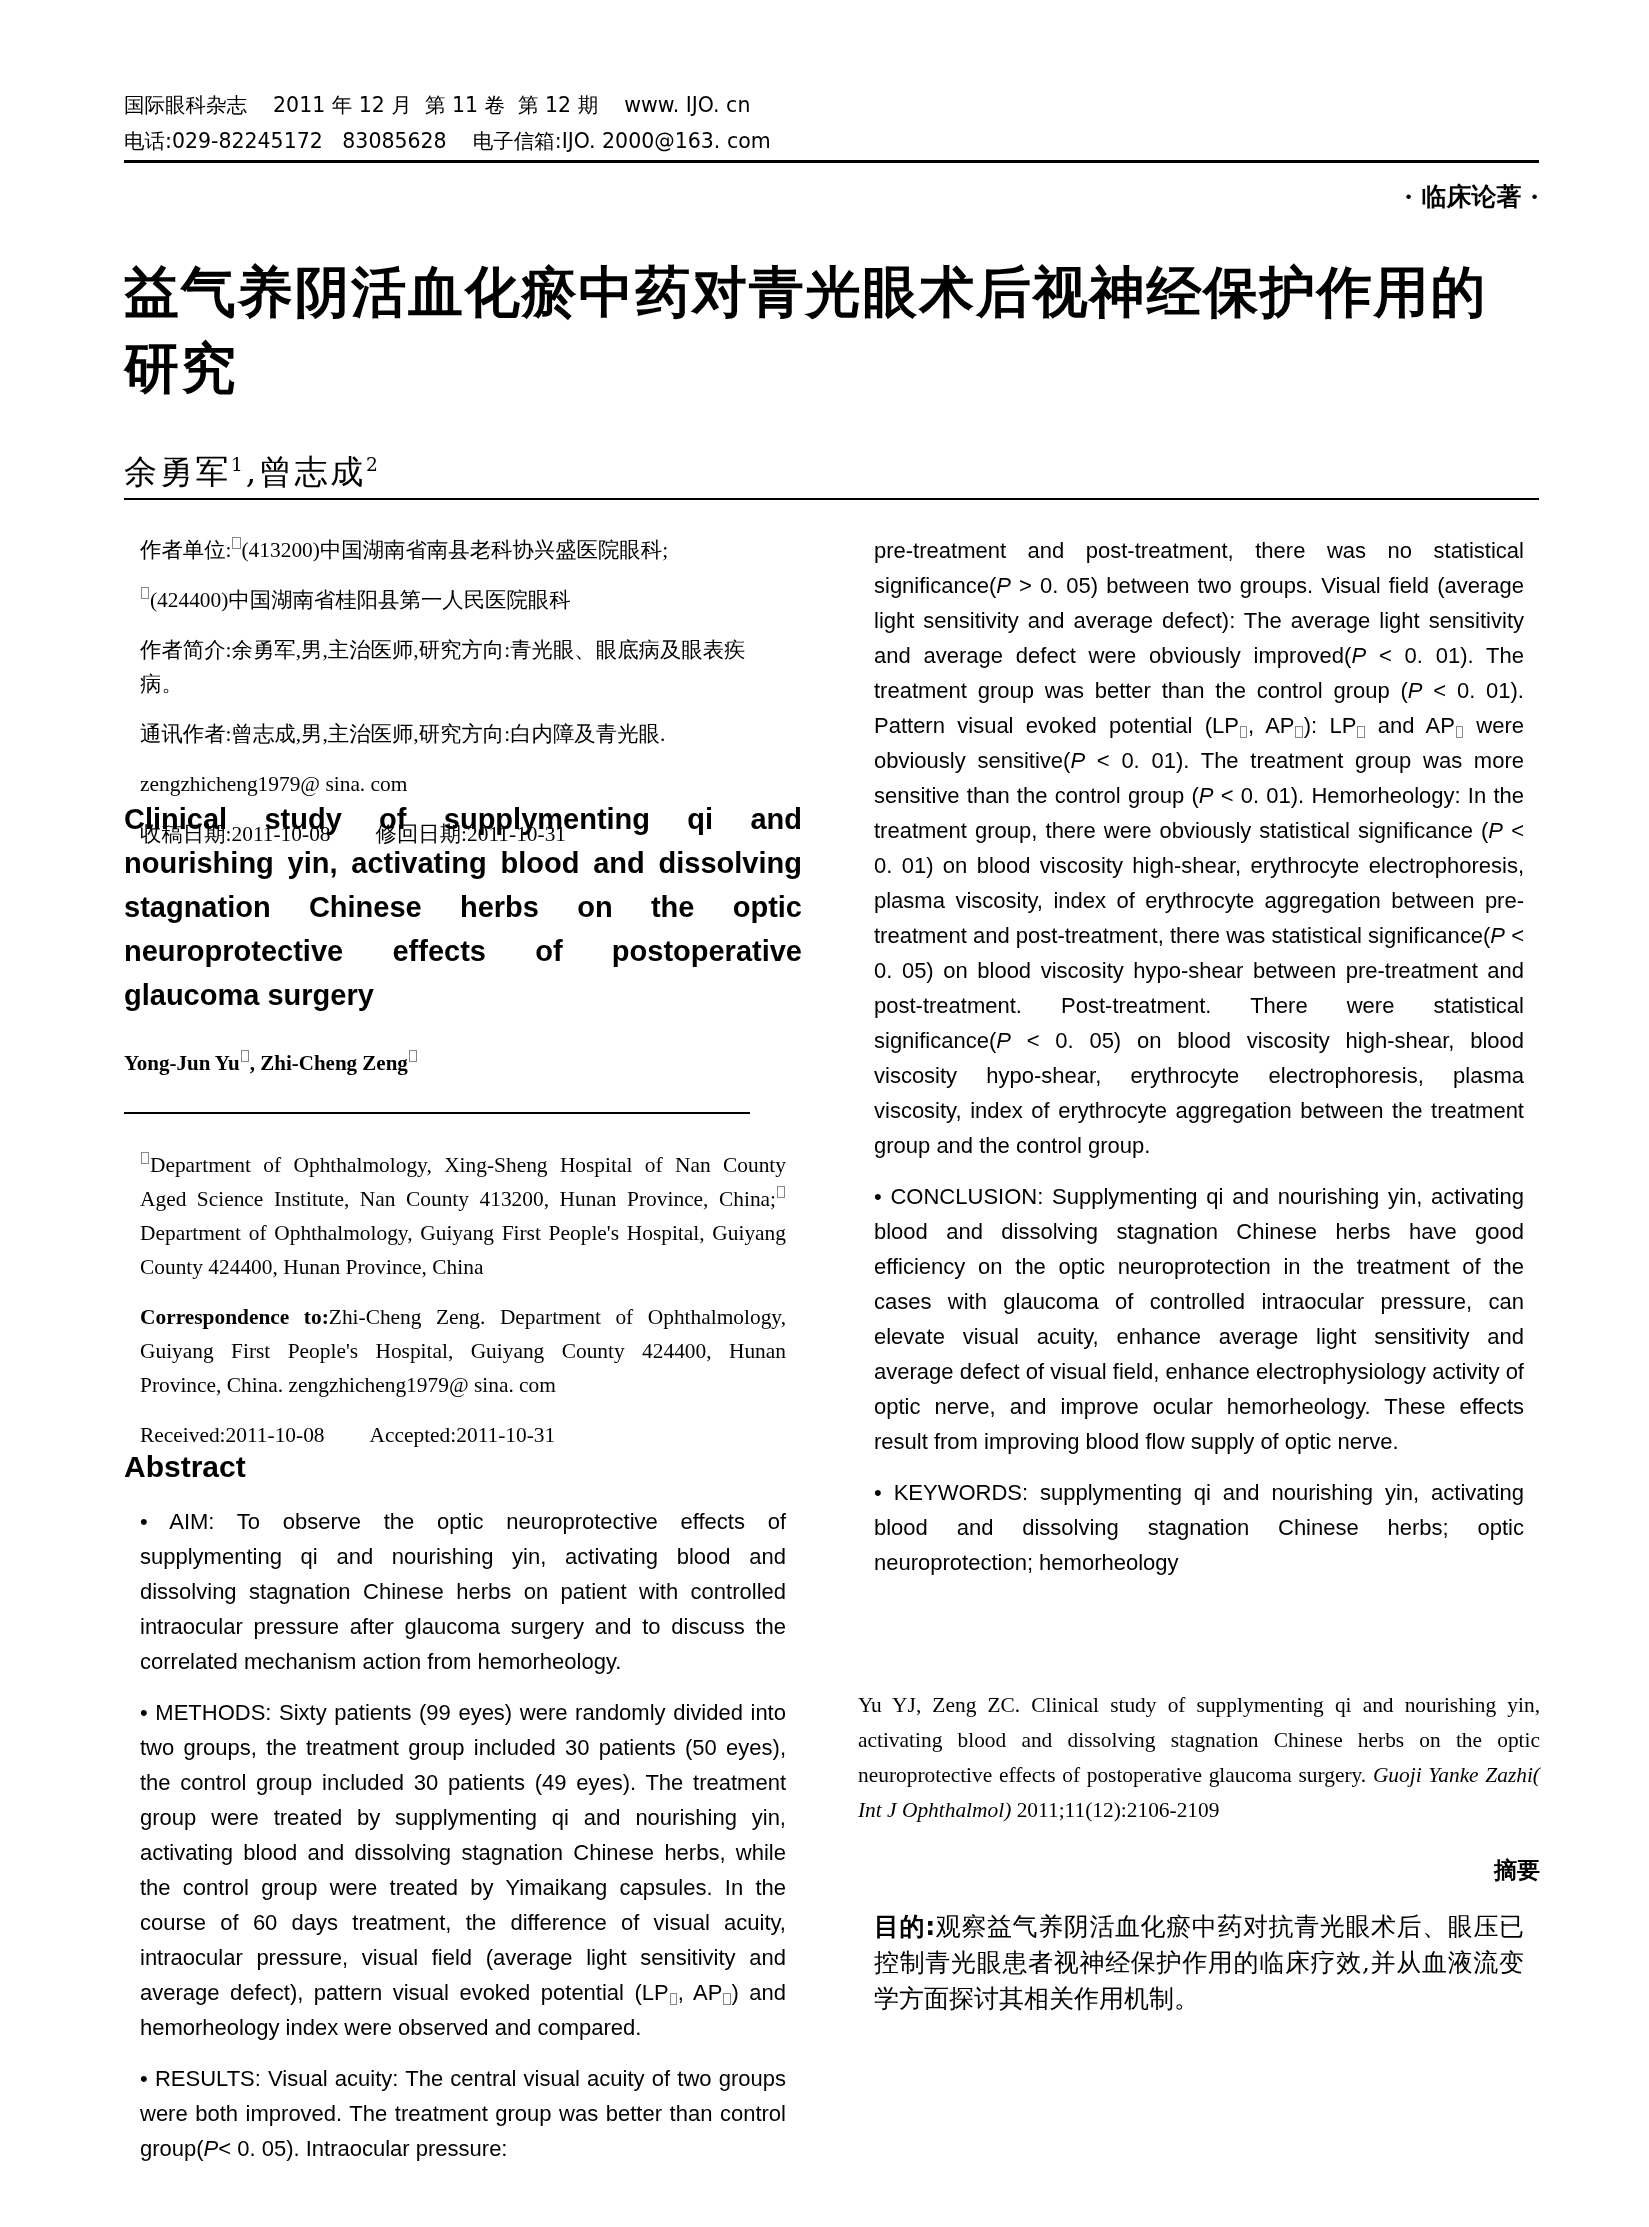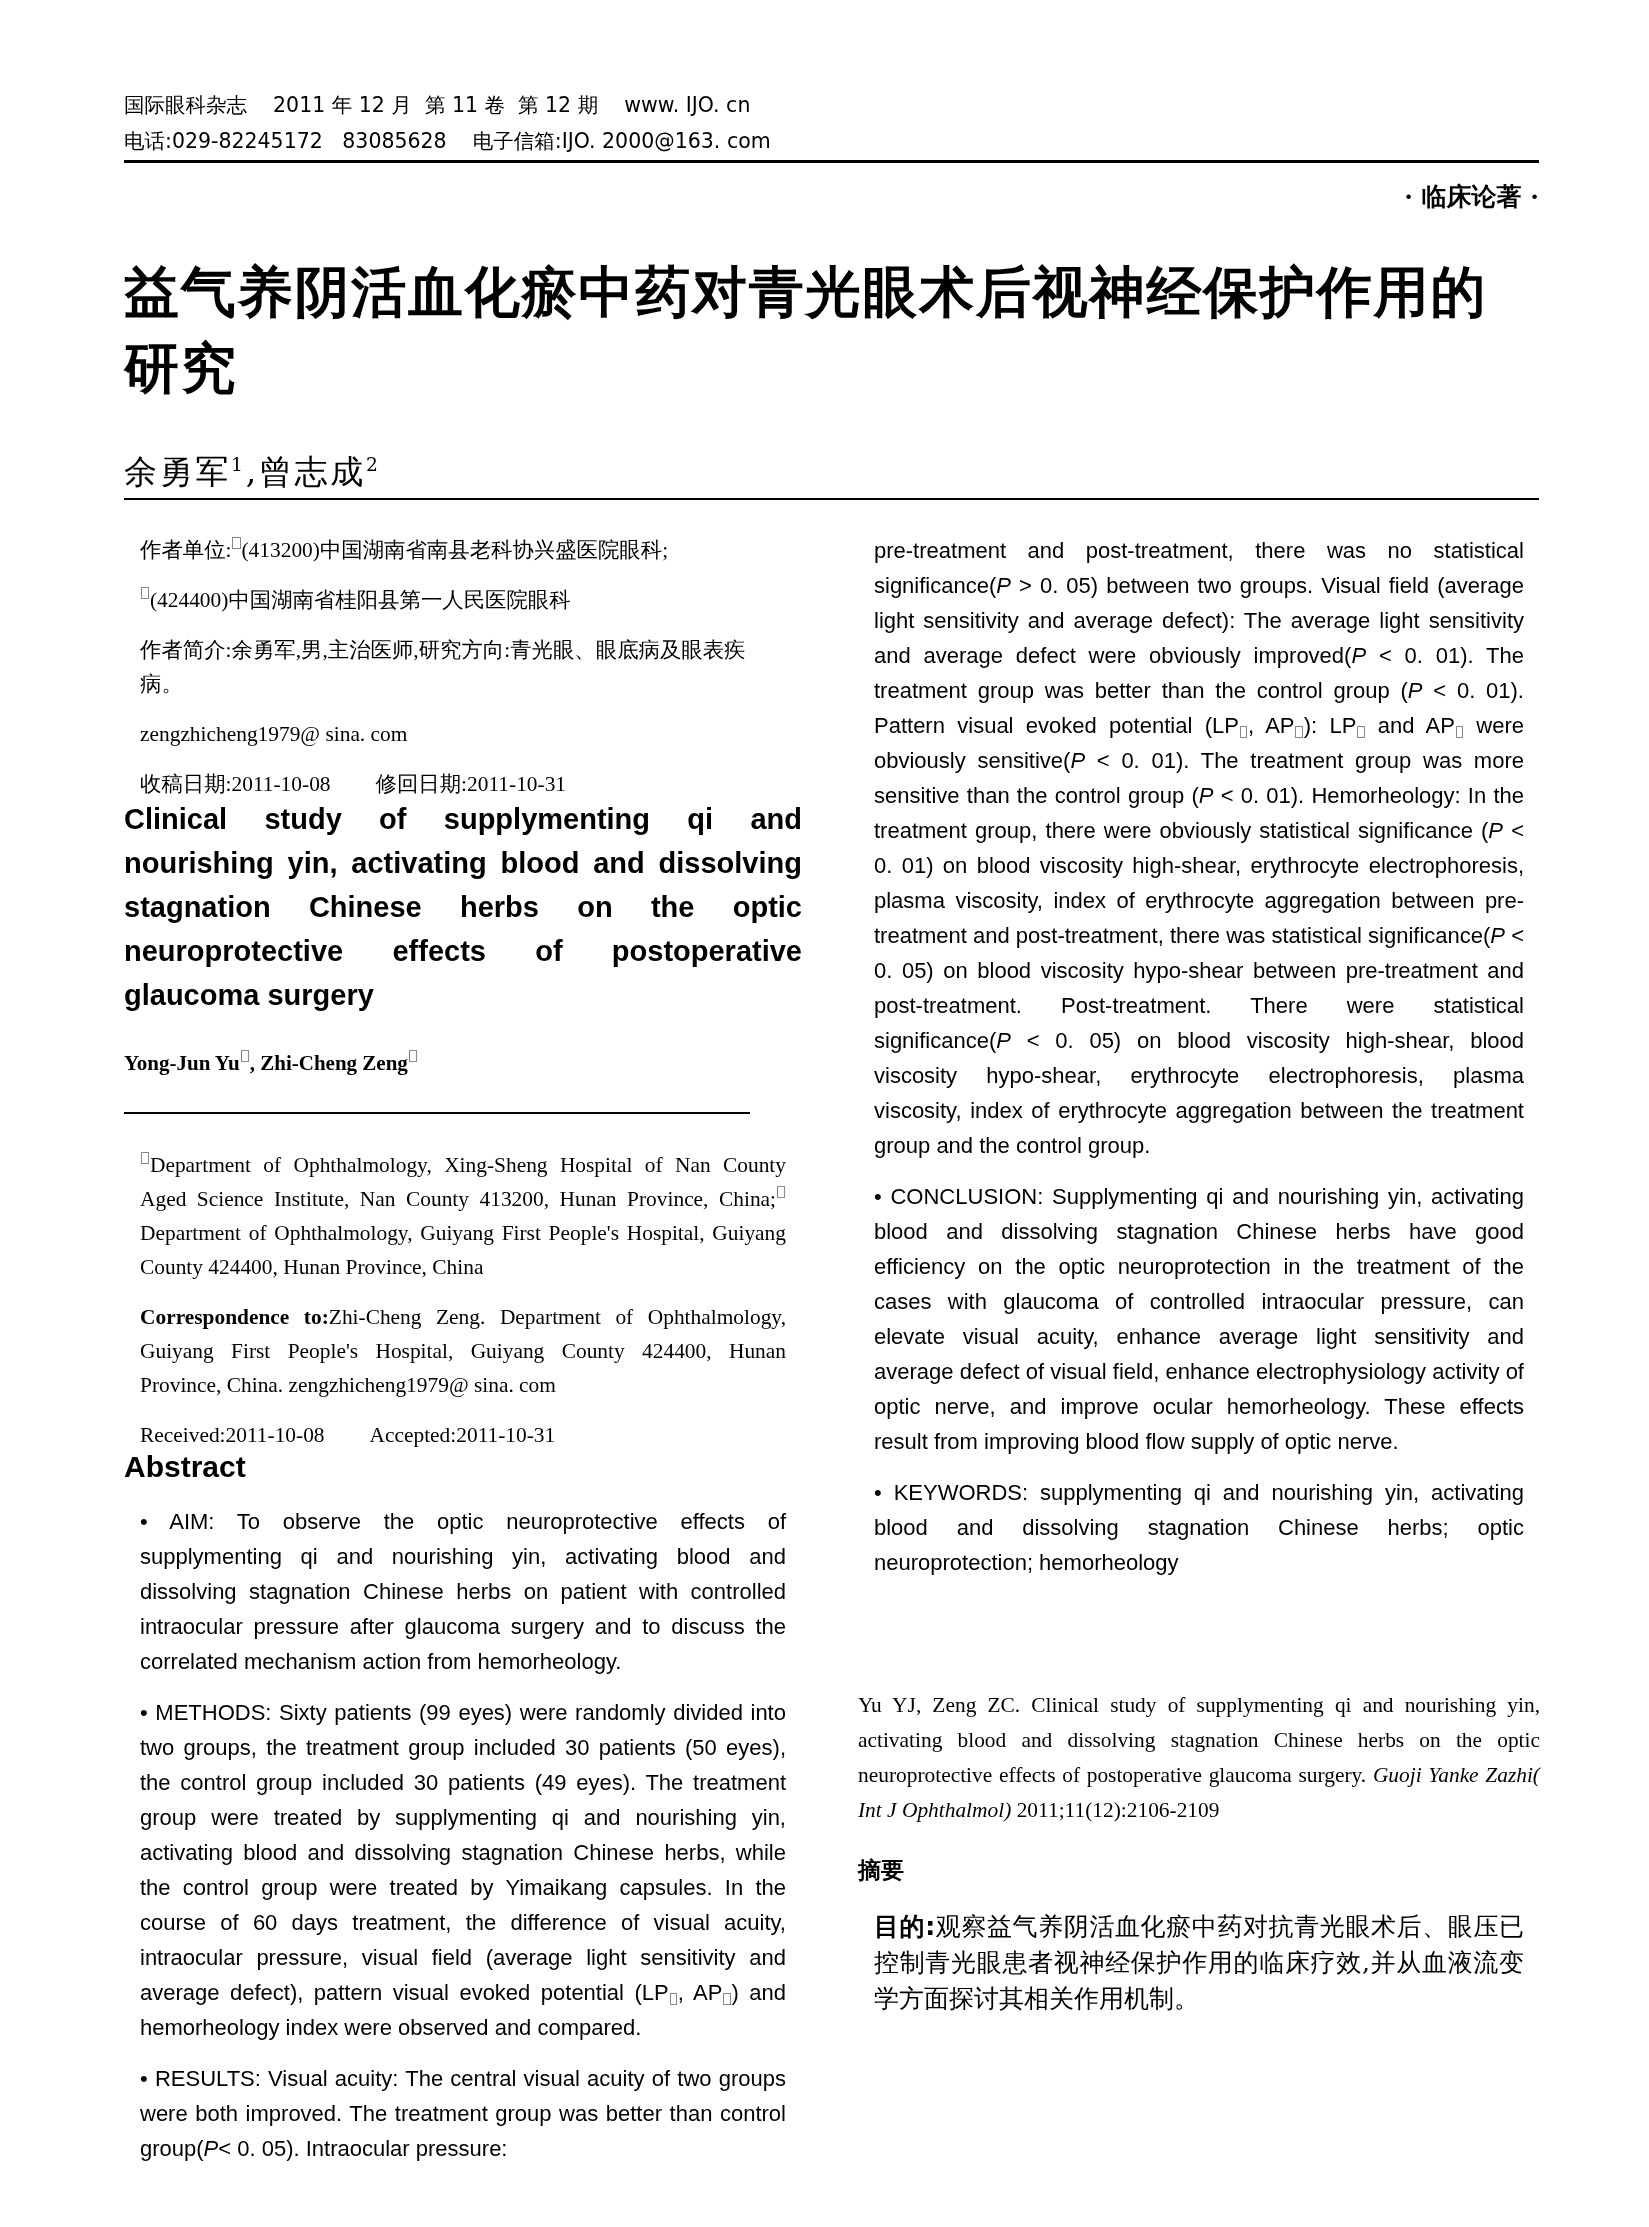--- a/index.html
+++ b/index.html
@@ -6,21 +6,21 @@
   body { width: 1649px; height: 2334px; position: relative; overflow: hidden; color: #000; font-family: "Liberation Sans", sans-serif; }
   .abs { position: absolute; }
   .header-line { font-family: "DejaVu Sans", sans-serif; font-size: 20.5px; line-height: 36px; white-space: pre; letter-spacing: 0px; }
   .rule-top { left: 124px; top: 160px; width: 1415px; height: 2.7px; background: #000; }
   .section-tag { right: 110px; top: 180px; font-family: "DejaVu Serif", serif; font-size: 25px; font-weight: bold; }
   .title-cn { left: 124px; top: 254px; width: 1417px; font-family: "DejaVu Sans", sans-serif; font-weight: bold; font-size: 55px; line-height: 76px; letter-spacing: 1.8px; }
   .authors-cn { left: 124px; top: 450px; font-family: "DejaVu Serif", serif; font-size: 33px; letter-spacing: 2.7px; }
   .authors-cn sup { font-size: 18.7px; }
   .rule-mid { left: 124px; top: 498px; width: 1415px; height: 1.8px; background: #000; }
   .col-left { left: 124px; width: 678px; }
-  .col-right { left: 858px; width: 682px; }
+  .col-right { left: 858px; width: 682px; text-align: right; }
   .serif-small { font-family: "Liberation Serif", serif; font-size: 21.4px; line-height: 34px; }
   .affil-cn { top: 517px; }
   .en-title { top: 797px; font-family: "Liberation Sans", sans-serif; font-weight: bold; font-size: 29px; line-height: 44px; text-align: justify; text-align-last: left; }
   .en-authors { top: 1050px; font-family: "Liberation Serif", serif; font-weight: bold; font-size: 21px; }
   .rule-auth { left: 124px; top: 1112px; width: 626px; height: 1.8px; background: #000; }
   .affil-en { top: 1132px; text-align: justify; }
   .abstract-head { top: 1450px; font-family: "Liberation Sans", sans-serif; font-weight: bold; font-size: 30px; }
   .body-sans { font-family: "Liberation Sans", sans-serif; font-size: 22px; line-height: 35px; text-align: justify; }
   .abstract-left { top: 1488px; }
   .abstract-right { top: 517px; }
@@ -46,20 +46,21 @@
 
 <div class="abs authors-cn">
   <span>余勇军</span><sup>1</sup><span>,</span><span>曾志成</span><sup>2</sup>
 </div>
 <div class="abs rule-mid"></div>
 
 <div class="abs col-left serif-small affil-cn">
   <p><span>作者单位:</span><span class="ph"></span><span>(413200)中国湖南省南县老科协兴盛医院眼科;</span></p>
   <p><span class="ph"></span><span>(424400)中国湖南省桂阳县第一人民医院眼科</span></p>
   <p>作者简介:余勇军,男,主治医师,研究方向:青光眼、眼底病及眼表疾病。</p>
+  <p>通讯作者:曾志成,男,主治医师,研究方向:白内障及青光眼.</p>
   <p>zengzhicheng1979@ sina. com</p>
   <p><span>收稿日期:2011-10-08</span><span style="display:inline-block;width:45px"></span><span>修回日期:2011-10-31</span></p>
 </div>
 
 <div class="abs col-left en-title">Clinical study of supplymenting qi and nourishing yin, activating blood and dissolving stagnation Chinese herbs on the optic neuroprotective effects of postoperative glaucoma surgery</div>
 
 <div class="abs col-left en-authors">
   <span>Yong-Jun Yu</span><span class="ph"></span>,&nbsp;<span>Zhi-Cheng Zeng</span><span class="ph"></span>
 </div>
 <div class="abs rule-auth"></div>

